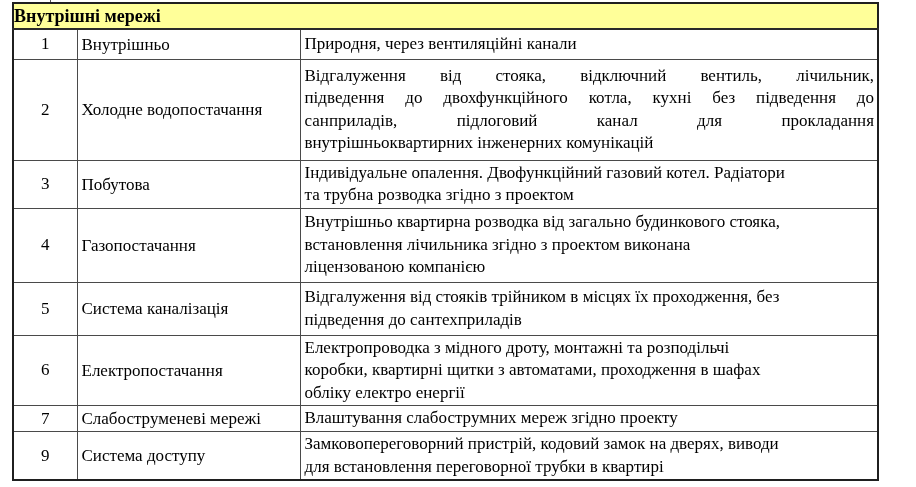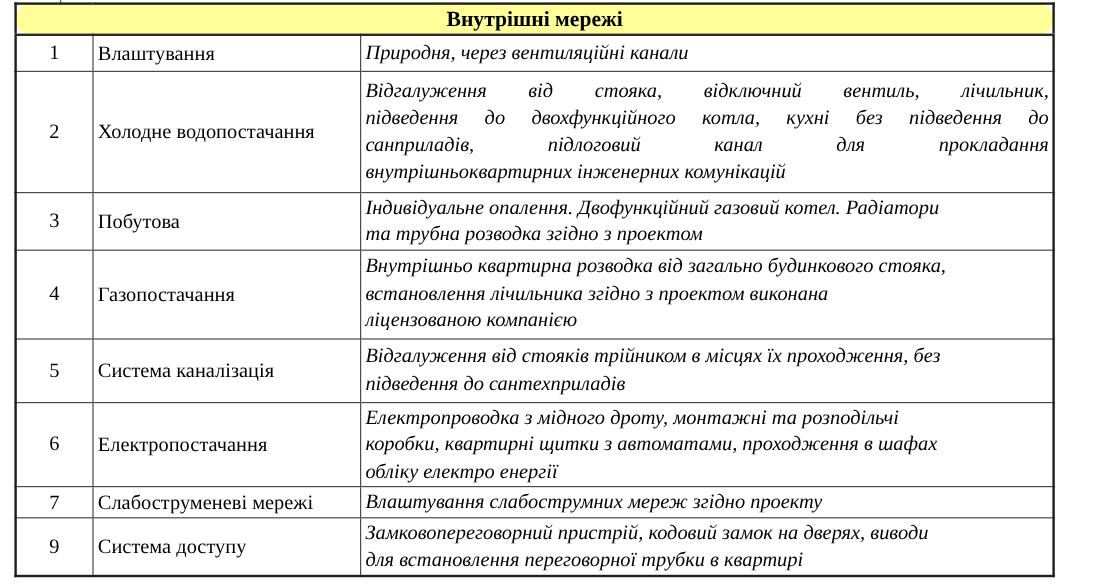--- a/index.html
+++ b/index.html
@@ -24,30 +24,29 @@
   col.c-desc { width: 578px; }
 
   td {
     border: 1px solid #4a4a4a;
     vertical-align: middle;
     font-size: 17px;
     padding: 0;
   }
   td.hdr {
     background: #ffff99;
-    text-align: center;
+    text-align: left;
     font-weight: bold;
     font-size: 18px;
     border-bottom: 2px solid #2a2a2a;
-    border-radius: 13px;
   }
   td.num  { text-align: center; }
   td.name { padding: 0 3px 0 4px; line-height: 21px; }
   td.desc { padding: 1px 3px 1px 4px; }
-  .line   { line-height: 22.5px; font-style: italic; }
+  .line   { line-height: 22.5px; }
   .jline  { text-align: justify; text-align-last: justify; }
 
   
   tr.rh-h  { height: 26px; }
   tr.rh-0  { height: 30px; }
   tr.rh-1  { height: 101px; }
   tr.rh-2  { height: 44px; }
   tr.rh-3  { height: 74px; }
   tr.rh-4  { height: 53px; }
   tr.rh-5  { height: 68px; }
@@ -67,21 +66,21 @@
         <col class="c-desc">
     </colgroup>
 
     <tbody>
         <tr class="rh-h">
       <td class="hdr" colspan="3">Внутрішні мережі</td>
     </tr>
 
     <tr class="rh-0">
       <td class="num">1</td>
-      <td class="name">Влаштування</td>
+      <td class="name">Внутрішньо</td>
       <td class="desc">
         <div class="line">Природня, через вентиляційні канали</div>
       </td>
     </tr>
 
     <tr class="rh-1">
       <td class="num">2</td>
       <td class="name">Холодне водопостачання</td>
       <td class="desc">
         <div class="line jline">Відгалуження від стояка, відключний вентиль, лічильник,</div>

